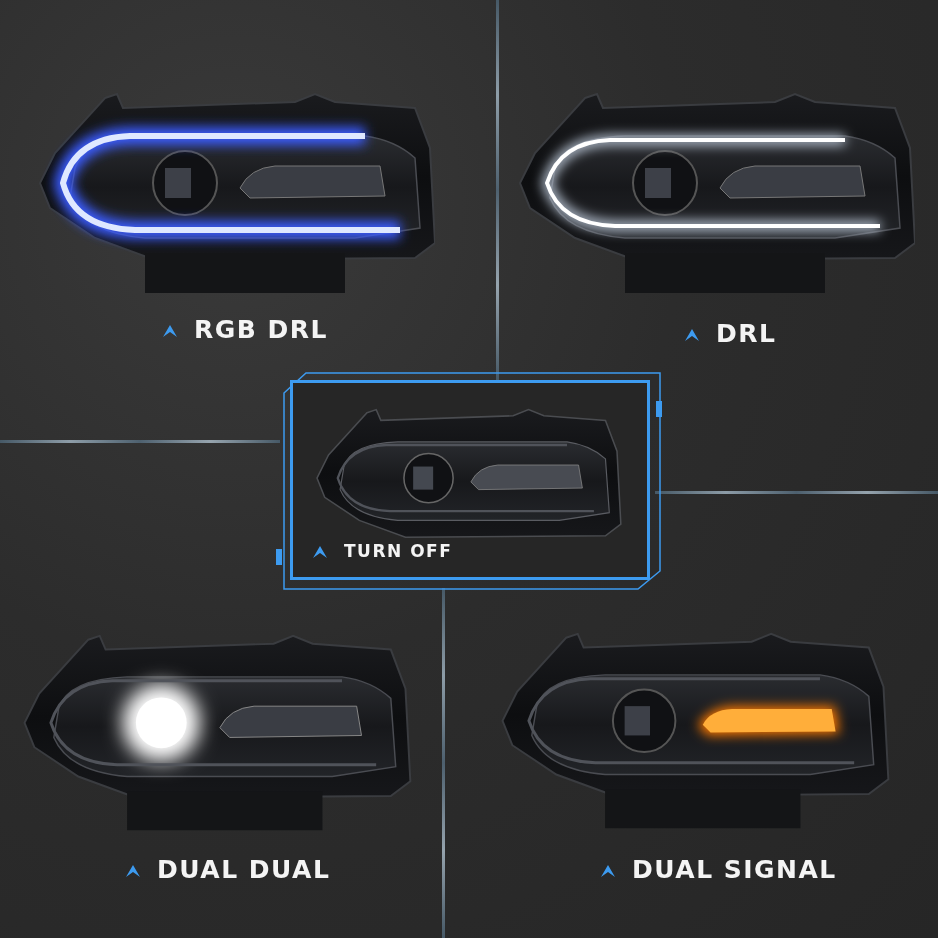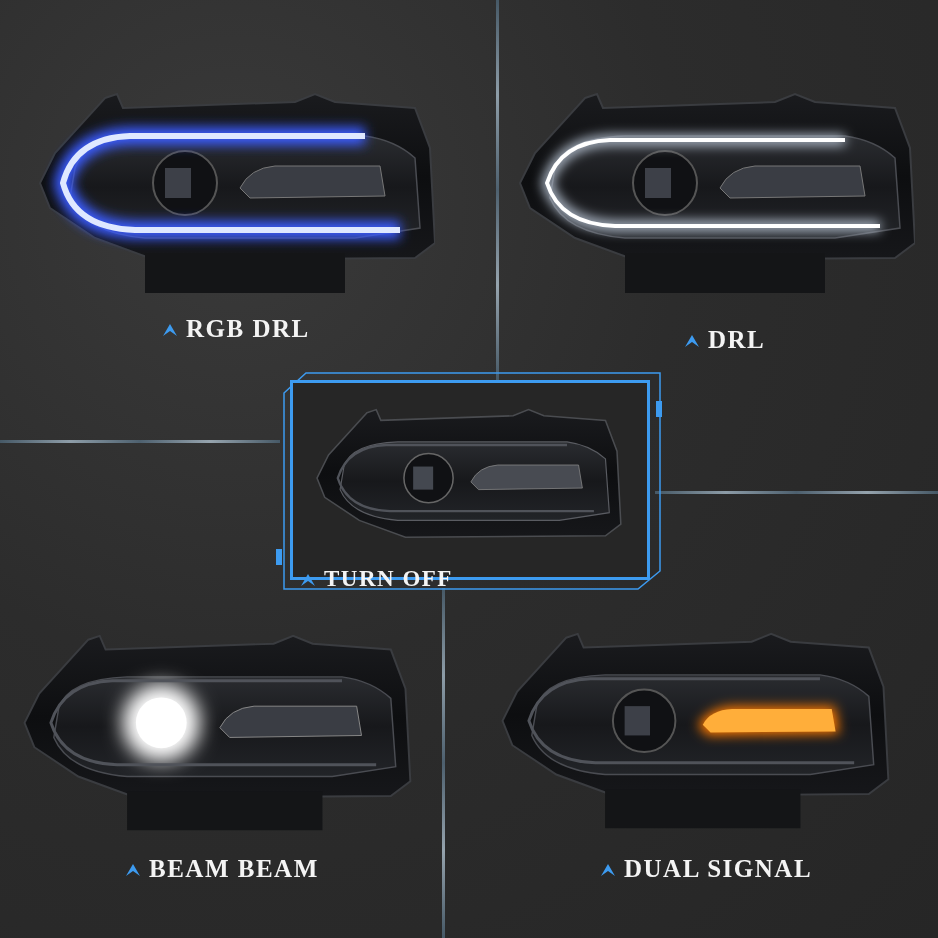--- a/index.html
+++ b/index.html
@@ -1,21 +1,21 @@
 <!DOCTYPE html>
 <html><head>
 <meta charset="utf-8">
 <style>
   html,body{margin:0;padding:0;}
   body{width:938px;height:938px;background:#2b2b2b;position:relative;overflow:hidden;font-family:"DejaVu Sans","Liberation Sans",sans-serif;}
   .bg{position:absolute;inset:0;background:radial-gradient(ellipse at 25% 22%, #3a3a3a 0%, #2c2c2c 45%, #262626 100%);}
   .divider{position:absolute;background:linear-gradient(90deg,#4a6070,#9eb0bd,#53697a,#a8b8c4,#4a6070);opacity:.85;}
   .divider.v{background:linear-gradient(180deg,#4a6070,#9eb0bd,#53697a,#a8b8c4,#4a6070);}
   .panel{position:absolute;}
-  .label{position:absolute;display:flex;align-items:center;gap:8px;color:#f4f4f4;font-weight:bold;font-size:25px;letter-spacing:1.5px;white-space:nowrap;font-family:Liberation Serif, serif;}
+  .label{position:absolute;display:flex;align-items:center;gap:16px;color:#f4f4f4;font-weight:bold;font-size:25px;letter-spacing:1.5px;white-space:nowrap;}
   .chev{width:16px;height:16px;display:inline-block;}
   .frame-outer{position:absolute;left:276px;top:371px;width:386px;height:220px;}
   .frame-inner{position:absolute;left:290px;top:380px;width:360px;height:200px;border:3px solid #3d9bf0;box-sizing:border-box;background:#262626;}
 </style>
 </head>
 <body>
 
 <div class="bg"></div>
 
 <div class="divider v" style="left:496px;top:0;width:3px;height:380px;"></div>
@@ -72,21 +72,21 @@
     <circle cx="150" cy="95" r="32" fill="#101114" stroke="#555" stroke-width="2"></circle>
     <rect x="130" y="80" width="26" height="30" fill="#3d4048"></rect>
     <path d="M205 100 Q215 80 240 78 L345 78 L350 108 L215 110 Z" fill="#3a3d44" stroke="#777" stroke-width="1"></path>
     <g filter="url(#glow)">
         <path d="M330 52 L95 52 Q45 54 32 95 Q45 136 100 138 L365 138" fill="none" stroke="#bcc8d8" stroke-width="10"></path>
       </g>
     <path d="M330 52 L95 52 Q45 54 32 95 Q45 136 100 138 L365 138" fill="none" stroke="#ffffff" stroke-width="4"></path>
     <rect x="110" y="165" width="200" height="40" fill="#141517"></rect>
   </svg>
 </div>
-<div class="label" style="left:684px;top:326px;align-items:center;">
+<div class="label" style="left:684px;top:319px;align-items:center;">
   <svg class="chev" viewBox="0 0 16 16">
       <path d="M1 15 L8 3 L15 15 L8 10 Z" fill="#3d9bf0"></path>
     </svg>
   <span>DRL</span>
 </div>
 
 <div class="frame-outer">
   <svg width="386" height="220" viewBox="0 0 386 220">
     <path d="M8 22 L30 2 L384 2 L384 200 L362 218 L8 218 Z" fill="none" stroke="#3d9bf0" stroke-width="1.5"></path>
     <rect x="380" y="30" width="6" height="16" fill="#3d9bf0"></rect>
@@ -97,21 +97,21 @@
 <div class="panel" style="left:312px;top:405px;width:310px;height:150px;">
   <svg width="310" height="150" viewBox="0 0 400 195">
     <path d="M70 10 L82 6 L88 20 L260 14 L280 6 L300 14 L380 20 L395 60 L400 155 L380 170 L120 172 L60 150 L15 120 L5 95 L20 65 Z" fill="url(#housing)" stroke="#4a4c50" stroke-width="2"></path>
     <path d="M40 80 Q50 50 110 48 L330 48 Q360 52 380 70 L385 140 L320 150 L110 150 Q50 145 35 110 Z" fill="url(#lens)" stroke="#5a5c62" stroke-width="1.5"></path>
     <circle cx="150" cy="95" r="32" fill="#101114" stroke="#666" stroke-width="2"></circle>
     <rect x="130" y="80" width="26" height="30" fill="#444850"></rect>
     <path d="M205 100 Q215 80 240 78 L345 78 L350 108 L215 110 Z" fill="#484b52" stroke="#888" stroke-width="1"></path>
     <path d="M330 52 L95 52 Q45 54 32 95 Q45 136 100 138 L365 138" fill="none" stroke="#50535a" stroke-width="3"></path>
   </svg>
 </div>
-<div class="label" style="left:300px;top:541px;font-size:23px;margin-top:25px;">
+<div class="label" style="left:312px;top:541px;font-size:17px;">
   <svg class="chev" viewBox="0 0 16 16">
       <path d="M1 15 L8 3 L15 15 L8 10 Z" fill="#3d9bf0"></path>
     </svg>
   <span>TURN OFF</span>
 </div>
 
 <div class="panel" style="left:15px;top:630px;width:400px;height:210px;">
   <svg width="400" height="210" viewBox="0 0 400 215">
     <path d="M70 10 L82 6 L88 20 L260 14 L280 6 L300 14 L380 20 L395 60 L400 155 L380 170 L120 172 L60 150 L15 120 L5 95 L20 65 Z" fill="url(#housing)" stroke="#3a3c40" stroke-width="2"></path>
     <path d="M40 80 Q50 50 110 48 L330 48 Q360 52 380 70 L385 140 L320 150 L110 150 Q50 145 35 110 Z" fill="url(#lens)" stroke="#4a4c52" stroke-width="1.5"></path>
@@ -119,21 +119,21 @@
     <circle cx="145" cy="95" r="26" fill="#ffffff"></circle>
     <path d="M205 100 Q215 80 240 78 L345 78 L350 108 L215 110 Z" fill="#3a3d44" stroke="#888" stroke-width="1"></path>
     <path d="M330 52 L95 52 Q45 54 32 95 Q45 136 100 138 L365 138" fill="none" stroke="#50535a" stroke-width="3"></path>
     <rect x="110" y="165" width="200" height="40" fill="#141517"></rect>
   </svg>
 </div>
 <div class="label" style="left:125px;top:855px;">
   <svg class="chev" viewBox="0 0 16 16">
       <path d="M1 15 L8 3 L15 15 L8 10 Z" fill="#3d9bf0"></path>
     </svg>
-  <span>BEAM BEAM</span>
+  <span>DUAL DUAL</span>
 </div>
 
 <div class="panel" style="left:488px;top:628px;width:410px;height:210px;">
   <svg width="410" height="210" viewBox="0 0 400 215">
     <path d="M70 10 L82 6 L88 20 L260 14 L280 6 L300 14 L380 20 L395 60 L400 155 L380 170 L120 172 L60 150 L15 120 L5 95 L20 65 Z" fill="url(#housing)" stroke="#3a3c40" stroke-width="2"></path>
     <path d="M40 80 Q50 50 110 48 L330 48 Q360 52 380 70 L385 140 L320 150 L110 150 Q50 145 35 110 Z" fill="url(#lens)" stroke="#4a4c52" stroke-width="1.5"></path>
     <circle cx="150" cy="95" r="32" fill="#101114" stroke="#555" stroke-width="2"></circle>
     <rect x="130" y="80" width="26" height="30" fill="#3d4048"></rect>
     <g filter="url(#glow)">
         <path d="M205 100 Q215 82 240 80 L345 80 L350 108 L215 110 Z" fill="#ff7a00"></path>

